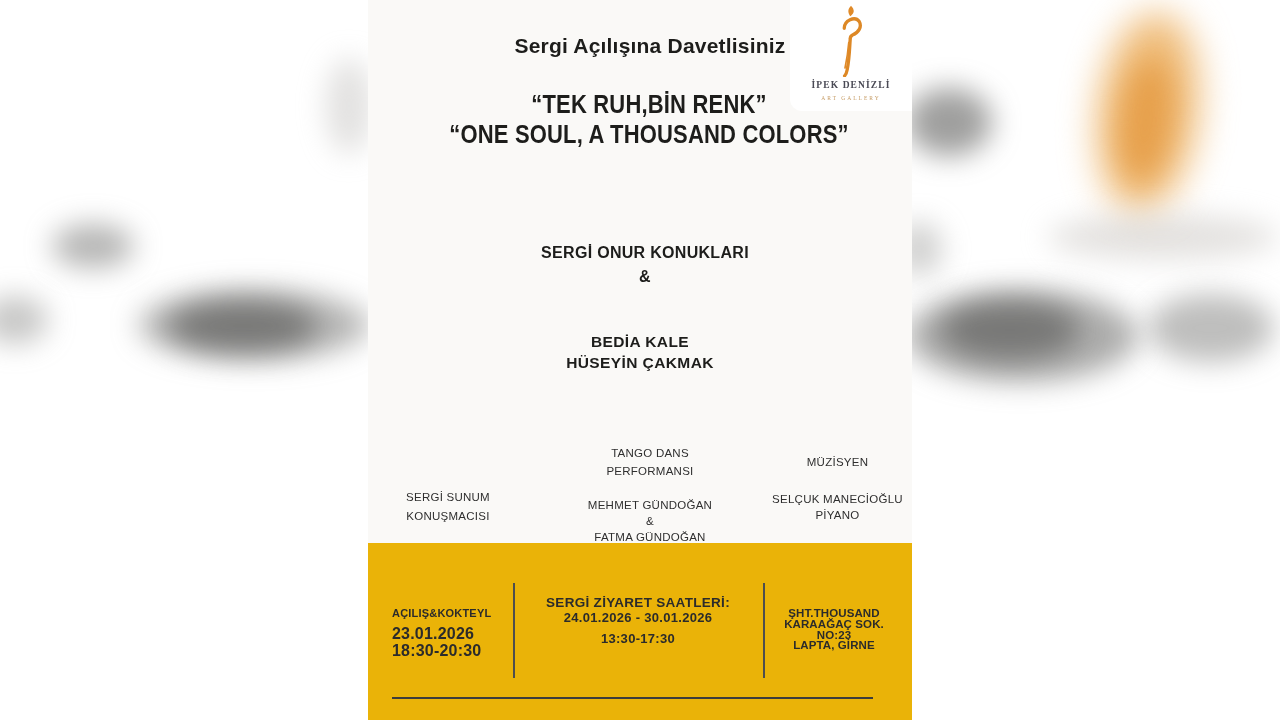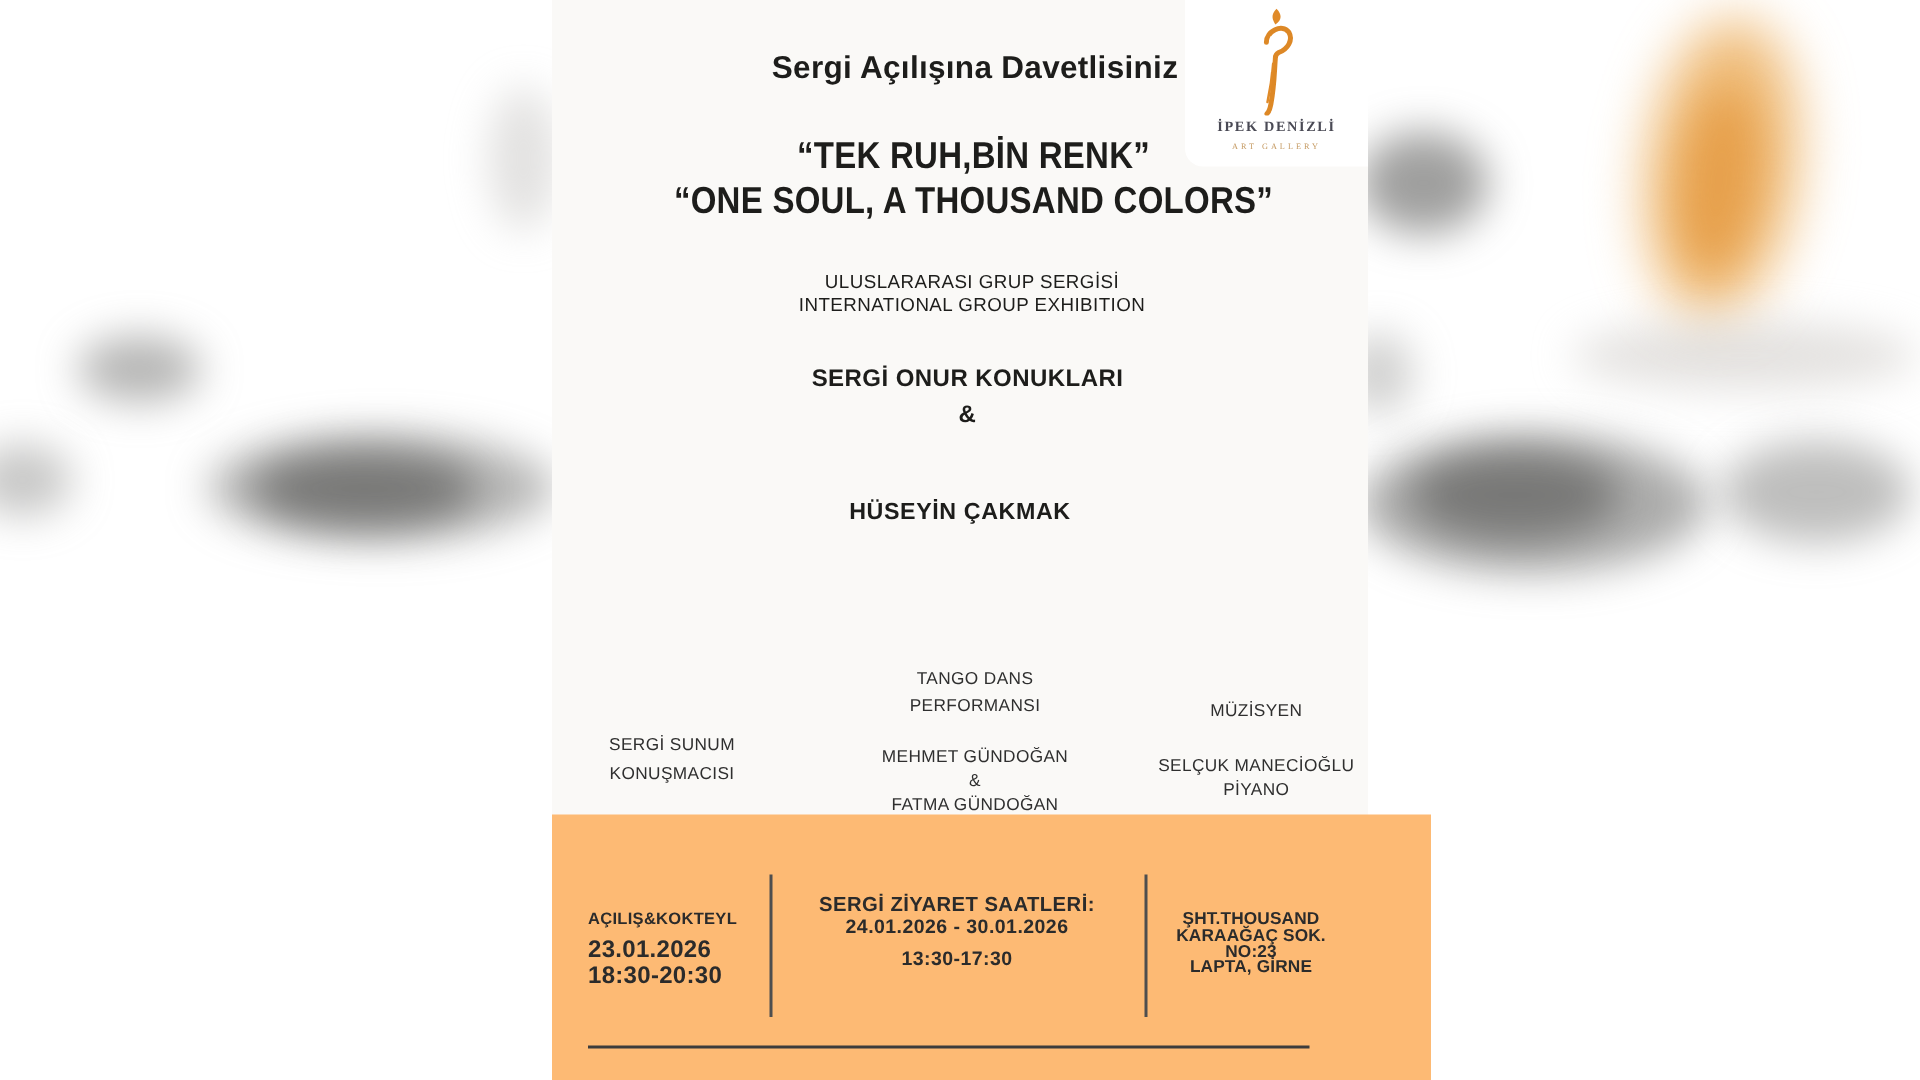--- a/index.html
+++ b/index.html
@@ -31,37 +31,37 @@
   .invite{top:34px;font-size:21px;font-weight:700;letter-spacing:.2px;transform:translateX(10px);color:#222;}
   .title{top:89px;font-size:25px;font-weight:700;line-height:30px;letter-spacing:.2px;
          transform:translateX(9px) scaleX(.88);color:#1c1c1c;}
   .subtitle{top:181px;font-size:12.5px;line-height:14.5px;letter-spacing:.3px;color:#3d3d3d;transform:translateX(8px);}
   .guests{top:241px;font-size:16px;font-weight:700;line-height:24px;letter-spacing:.3px;transform:translateX(5px);}
   .names{top:332px;font-size:15.5px;font-weight:700;line-height:20.5px;letter-spacing:.4px;}
 
   .col{position:absolute;text-align:center;font-size:11.5px;color:#2f2f2f;letter-spacing:.25px;}
   .col-left  {left:20px; top:488px;width:120px;line-height:19px;}
   .col-mid   {left:192px;top:444px;width:180px;line-height:18px;}
-  .col-right {left:402px;top:466px;width:135px;line-height:16px;}
+  .col-right {left:402px;top:454px;width:135px;line-height:16px;}
   .col .gap14{margin-top:14px;}
   .col .gap17{margin-top:17px;}
   .col .gap21{margin-top:21px;}
   .col-mid .nm{line-height:16px;}
 
   
   .logo-card{position:absolute;left:422px;top:0;width:122px;height:111px;background:#ffffff;
              border-radius:0 0 0 12px;text-align:center;}
   .logo-card svg{position:absolute;left:40px;top:5px;}
   .logo-name{position:absolute;left:0;top:80px;width:122px;font-family:"Liberation Serif", serif;
              font-size:9.5px;font-weight:700;letter-spacing:1.1px;color:#4a4a55;}
   .logo-sub{position:absolute;left:0;top:95px;width:122px;font-family:"Liberation Serif", serif;
             font-size:5.5px;letter-spacing:2px;color:#c59a62;}
 
   
-  .footer{position:absolute;left:0;top:543px;width:544px;height:177px;background:#fdba74;color:#2b2b2b;padding-left:42px;}
+  .footer{position:absolute;left:0;top:543px;width:544px;height:177px;background:#eab308;color:#2b2b2b;}
   .f-col{position:absolute;}
   .f-open{left:24px;top:64px;text-align:left;}
   .f-open .lbl{font-size:11px;font-weight:700;letter-spacing:.2px;}
   .f-open .big{font-size:16px;font-weight:700;line-height:17px;margin-top:6px;letter-spacing:.2px;}
   .f-visit{left:155px;top:52px;width:230px;text-align:center;}
   .f-visit .lbl{font-size:13.5px;font-weight:700;letter-spacing:.3px;}
   .f-visit .dates{font-size:13px;font-weight:700;letter-spacing:.3px;}
   .f-visit .time{font-size:13px;font-weight:700;margin-top:6px;letter-spacing:.3px;}
   .f-addr{left:402px;top:65px;width:128px;text-align:center;font-size:11.5px;font-weight:700;line-height:10.8px;letter-spacing:.1px;}
   .vdiv{position:absolute;top:40px;width:2px;height:95px;background:#4e4e4e;}
@@ -102,31 +102,28 @@
       <div class="logo-sub">ART GALLERY</div>
     </div>
 
     <div class="centered invite">Sergi Açılışına Davetlisiniz</div>
 
     <div class="centered title">
       <div>“TEK RUH,BİN RENK”</div>
       <div>“ONE SOUL, A THOUSAND COLORS”</div>
     </div>
 
-    <div class="centered subtitle">
-      <div>ULUSLARARASI GRUP SERGİSİ</div>
-      <div>INTERNATIONAL GROUP EXHIBITION</div>
-    </div>
 
     <div class="centered guests">
       <div>SERGİ ONUR KONUKLARI</div>
       <div>&amp;</div>
     </div>
 
     <div class="centered names">
+      <div>BEDİA KALE</div>
       <div>HÜSEYİN ÇAKMAK</div>
     </div>
 
     <div class="col col-left">
       <div>SERGİ SUNUM</div>
       <div>KONUŞMACISI</div>
       <div class="gap14">ERTAÇ HAZER</div>
     </div>
 
     <div class="col col-mid">

